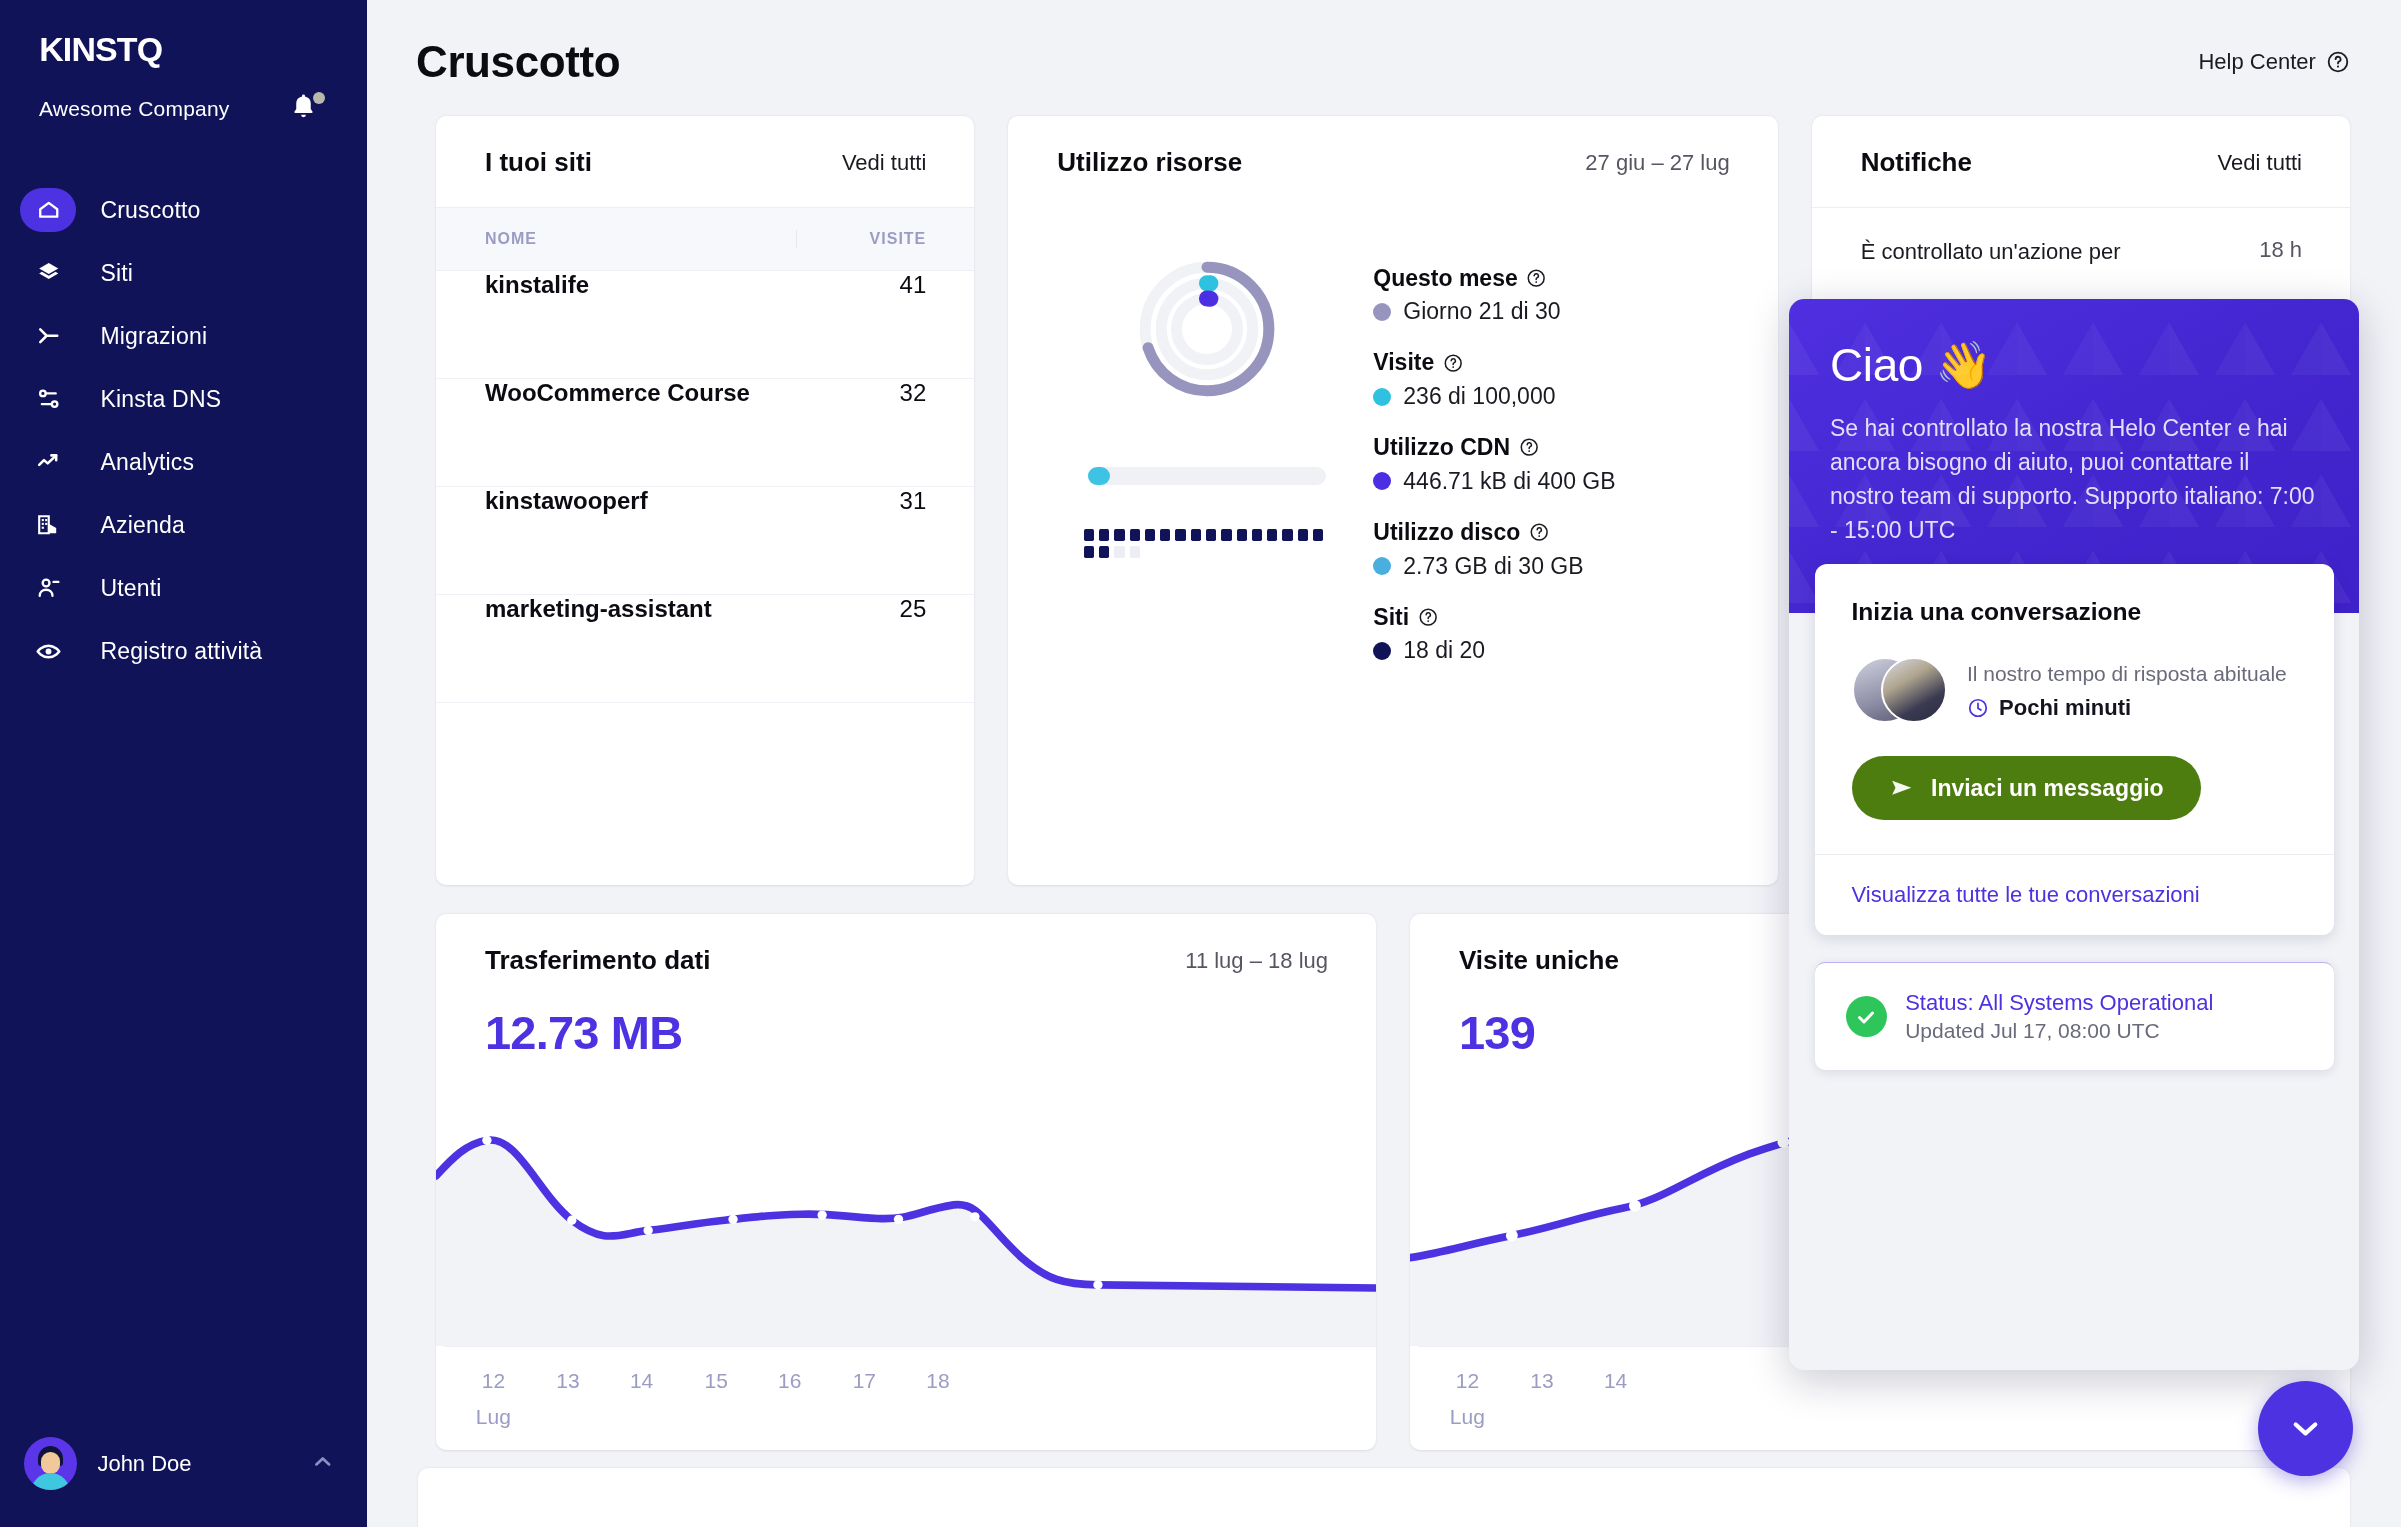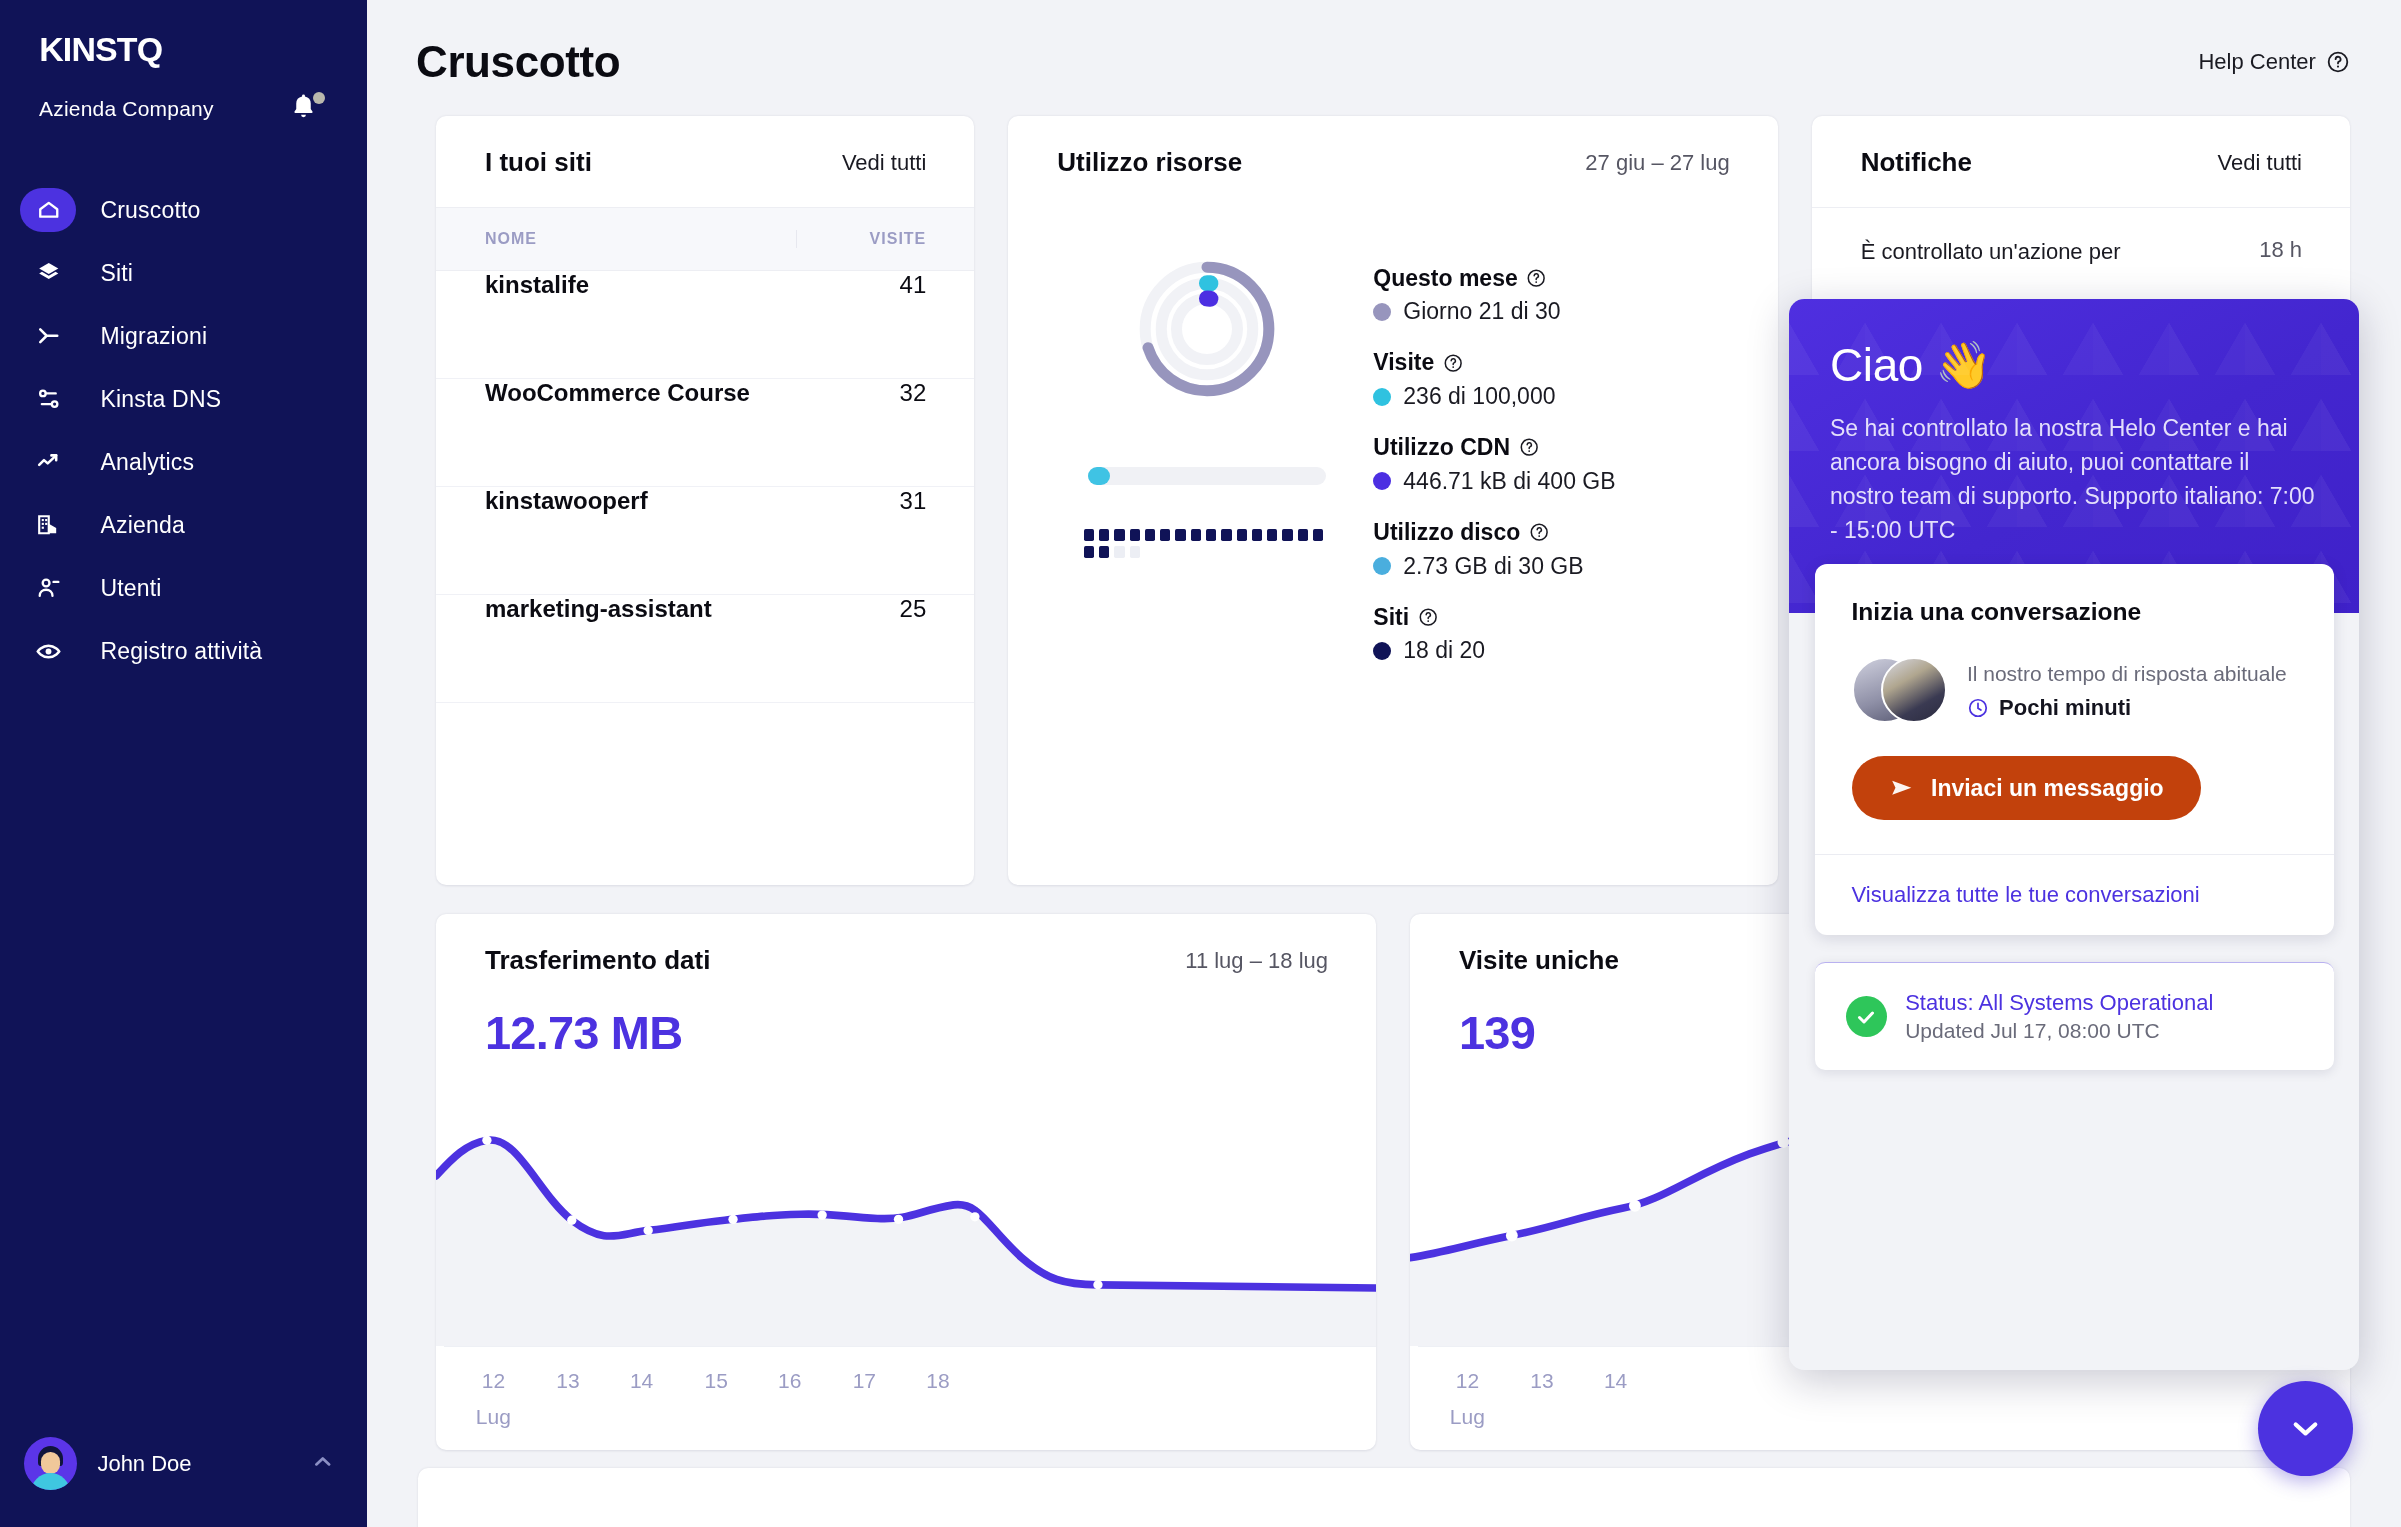--- a/index.html
+++ b/index.html
@@ -190,21 +190,21 @@
   .ava {
     position: absolute; width: 66px; height: 66px; border-radius: 50%;
     border: 2.5px solid #fff; overflow: hidden; top: 1.7px;
   }
   .ava.back { left: 0; background: linear-gradient(160deg,#cfd0de,#8e8fa6 60%,#595a73); }
   .ava.front { left: 29px; background: linear-gradient(150deg,#d9dae6 0%,#b0a68f 35%,#3a3a52 70%,#2a2a3e 100%); }
   .resp-text { font-size: 21px; color: #6a6b7a; line-height: 1.4; }
   .resp-time { display: flex; align-items: center; gap: 10.2px; font-size: 22px; font-weight: 700; color: #14141f; margin-top: 6.8px; }
   .send-btn {
     display: inline-flex; align-items: center; gap: 17px;
-    background: #c2410c; color: #fff; border: none; border-radius: 34px;
+    background: #4d7c0f; color: #fff; border: none; border-radius: 34px;
     font-family: inherit; font-size: 23px; font-weight: 700;
     padding: 18.7px 37px; margin: 31px 37px 0 37px; cursor: pointer;
   }
   .panel-divider { height: 0.8px; background: #ebecf2; margin-top: 34px; }
   .panel-link { font-size: 22px; color: #4c32e0; padding: 27px 37px; cursor: pointer; }
   .status-card {
     background: #fff; border-radius: 10.2px; margin: 27px 25.5px 0 25.5px;
     border-top: 1.7px solid #b9b1f0;
     box-shadow: 0 2.5px 10.2px rgba(20,20,60,.10);
     display: flex; align-items: center; gap: 18.7px; padding: 27px 31px;
@@ -229,21 +229,21 @@
 <div id="app">
 
   <aside class="sidebar">
     <div class="logo-wrap">
       <svg width="170" height="39" viewBox="0 0 200 46">
         <text x="0" y="35" font-family="Liberation Sans, sans-serif" font-size="40" font-weight="700" fill="#ffffff" letter-spacing="-1">KINSTQ</text>
       </svg>
     </div>
 
     <div class="company-row">
-      <div class="company-name">Azienda Company</div>
+      <div class="company-name">Awesome Company</div>
       <div class="bell-wrap">
         <svg width="29" height="29" viewBox="0 0 24 24" fill="#ffffff">
           <path d="M12 2a1.2 1.2 0 0 1 1.2 1.2v.6A6 6 0 0 1 18 9.6V14l1.4 2.2a.7.7 0 0 1-.6 1.1H5.2a.7.7 0 0 1-.6-1.1L6 14V9.6a6 6 0 0 1 4.8-5.8v-.6A1.2 1.2 0 0 1 12 2z"></path>
           <path d="M10 18.8h4a2 2 0 0 1-4 0z"></path>
         </svg>
         <span class="bell-badge"></span>
       </div>
     </div>
 
     <nav class="nav">

